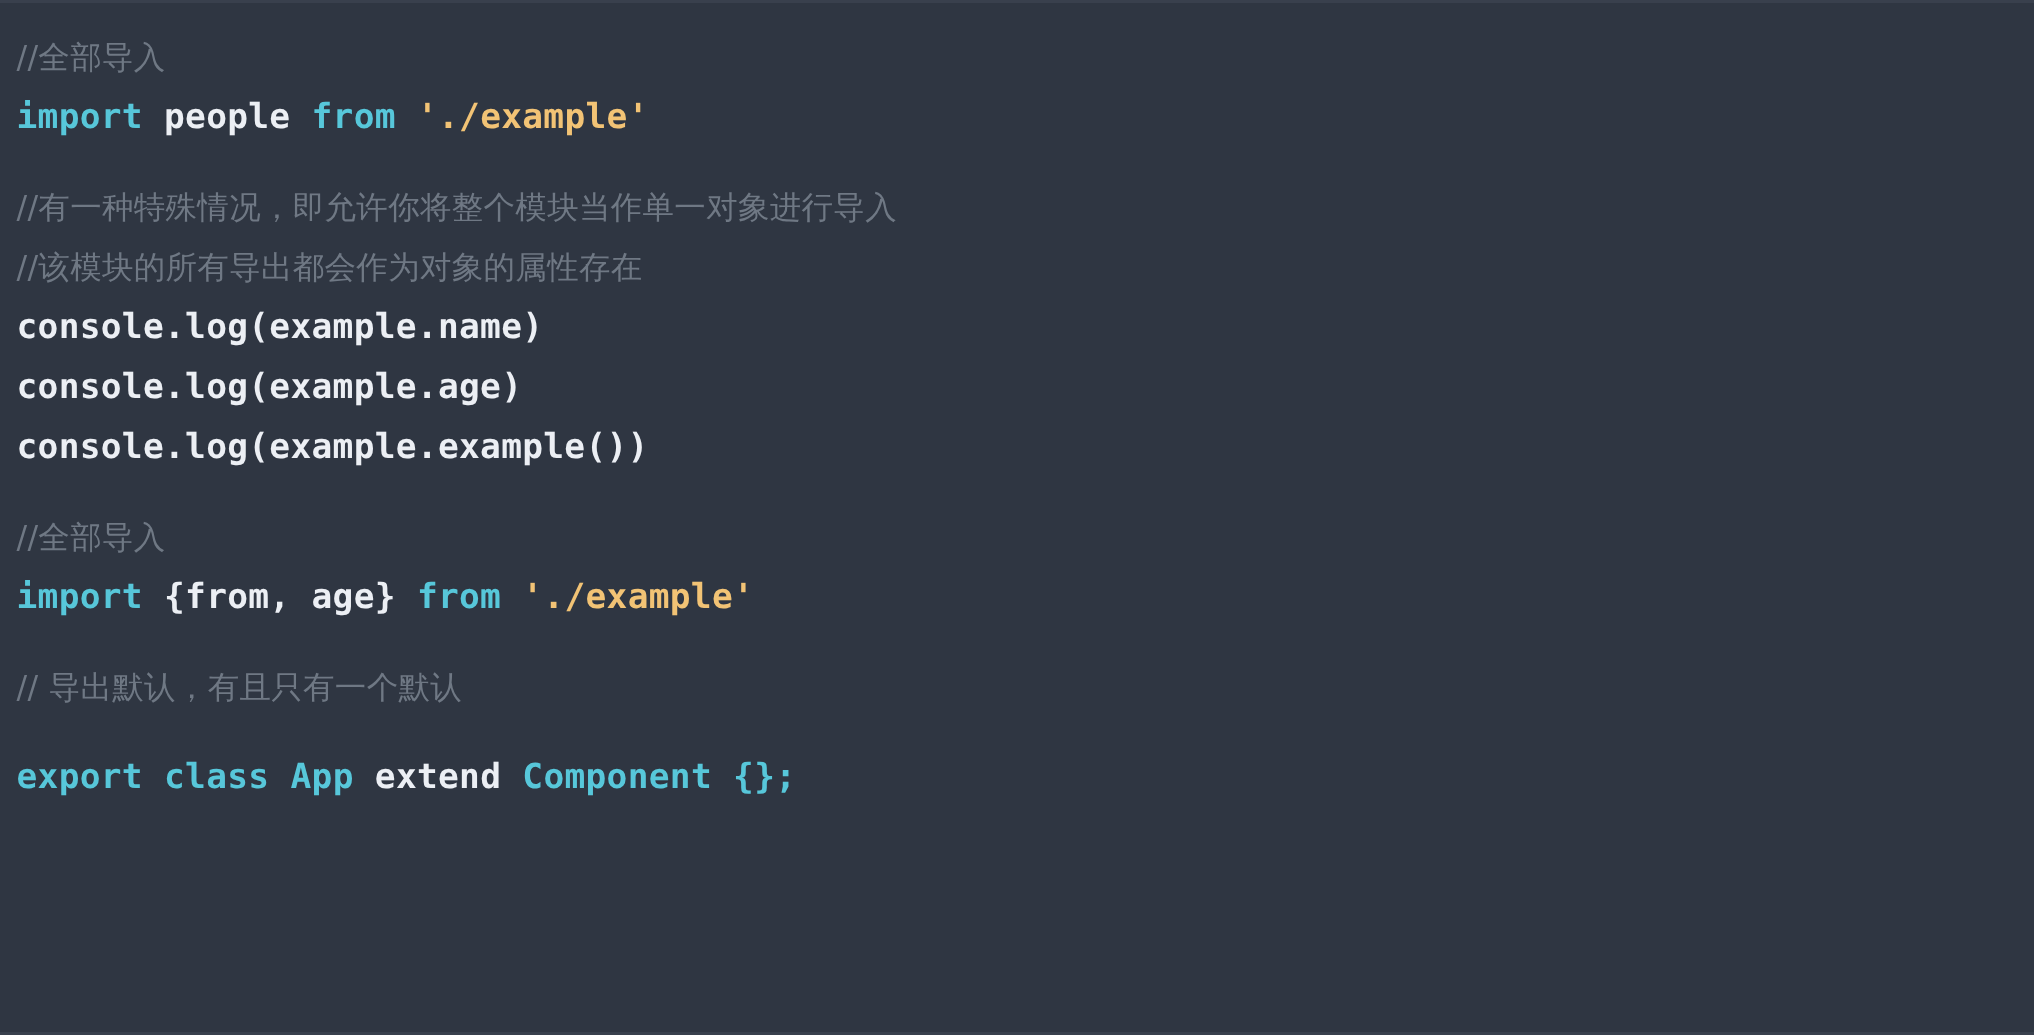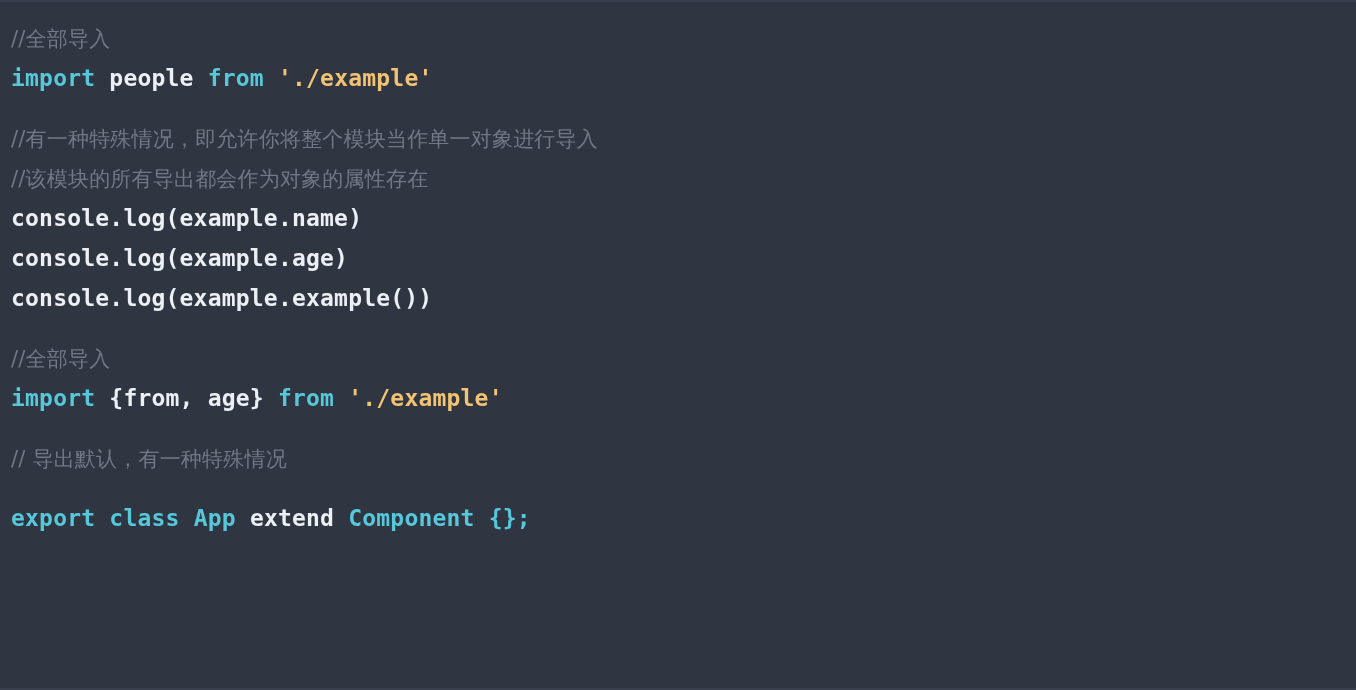--- a/index.html
+++ b/index.html
@@ -78,17 +78,17 @@
       <div class="code-line blank"></div>
       <div class="code-line"><span class="tok-comment">//有一种特殊情况，即允许你将整个模块当作单一对象进行导入</span></div>
       <div class="code-line"><span class="tok-comment">//该模块的所有导出都会作为对象的属性存在</span></div>
       <div class="code-line"><span class="tok-plain">console.log(example.name)</span></div>
       <div class="code-line"><span class="tok-plain">console.log(example.age)</span></div>
       <div class="code-line"><span class="tok-plain">console.log(example.example())</span></div>
       <div class="code-line blank"></div>
       <div class="code-line"><span class="tok-comment">//全部导入</span></div>
       <div class="code-line"><span class="tok-keyword">import</span><span class="tok-plain"> {from, age} </span><span class="tok-keyword">from</span><span class="tok-plain"> </span><span class="tok-string">'./example'</span></div>
       <div class="code-line blank"></div>
-      <div class="code-line"><span class="tok-comment">// 导出默认，有一种特殊情况</span></div>
+      <div class="code-line"><span class="tok-comment">// 导出默认，有且只有一个默认</span></div>
       <div class="code-line blank"></div>
       <div class="code-line"><span class="tok-keyword">export</span><span class="tok-plain"> </span><span class="tok-keyword">class</span><span class="tok-plain"> </span><span class="tok-type">App</span><span class="tok-plain"> extend </span><span class="tok-type">Component</span><span class="tok-plain"> </span><span class="tok-punct">{};</span></div>
     </div>
 </div>
 
 </body></html>

